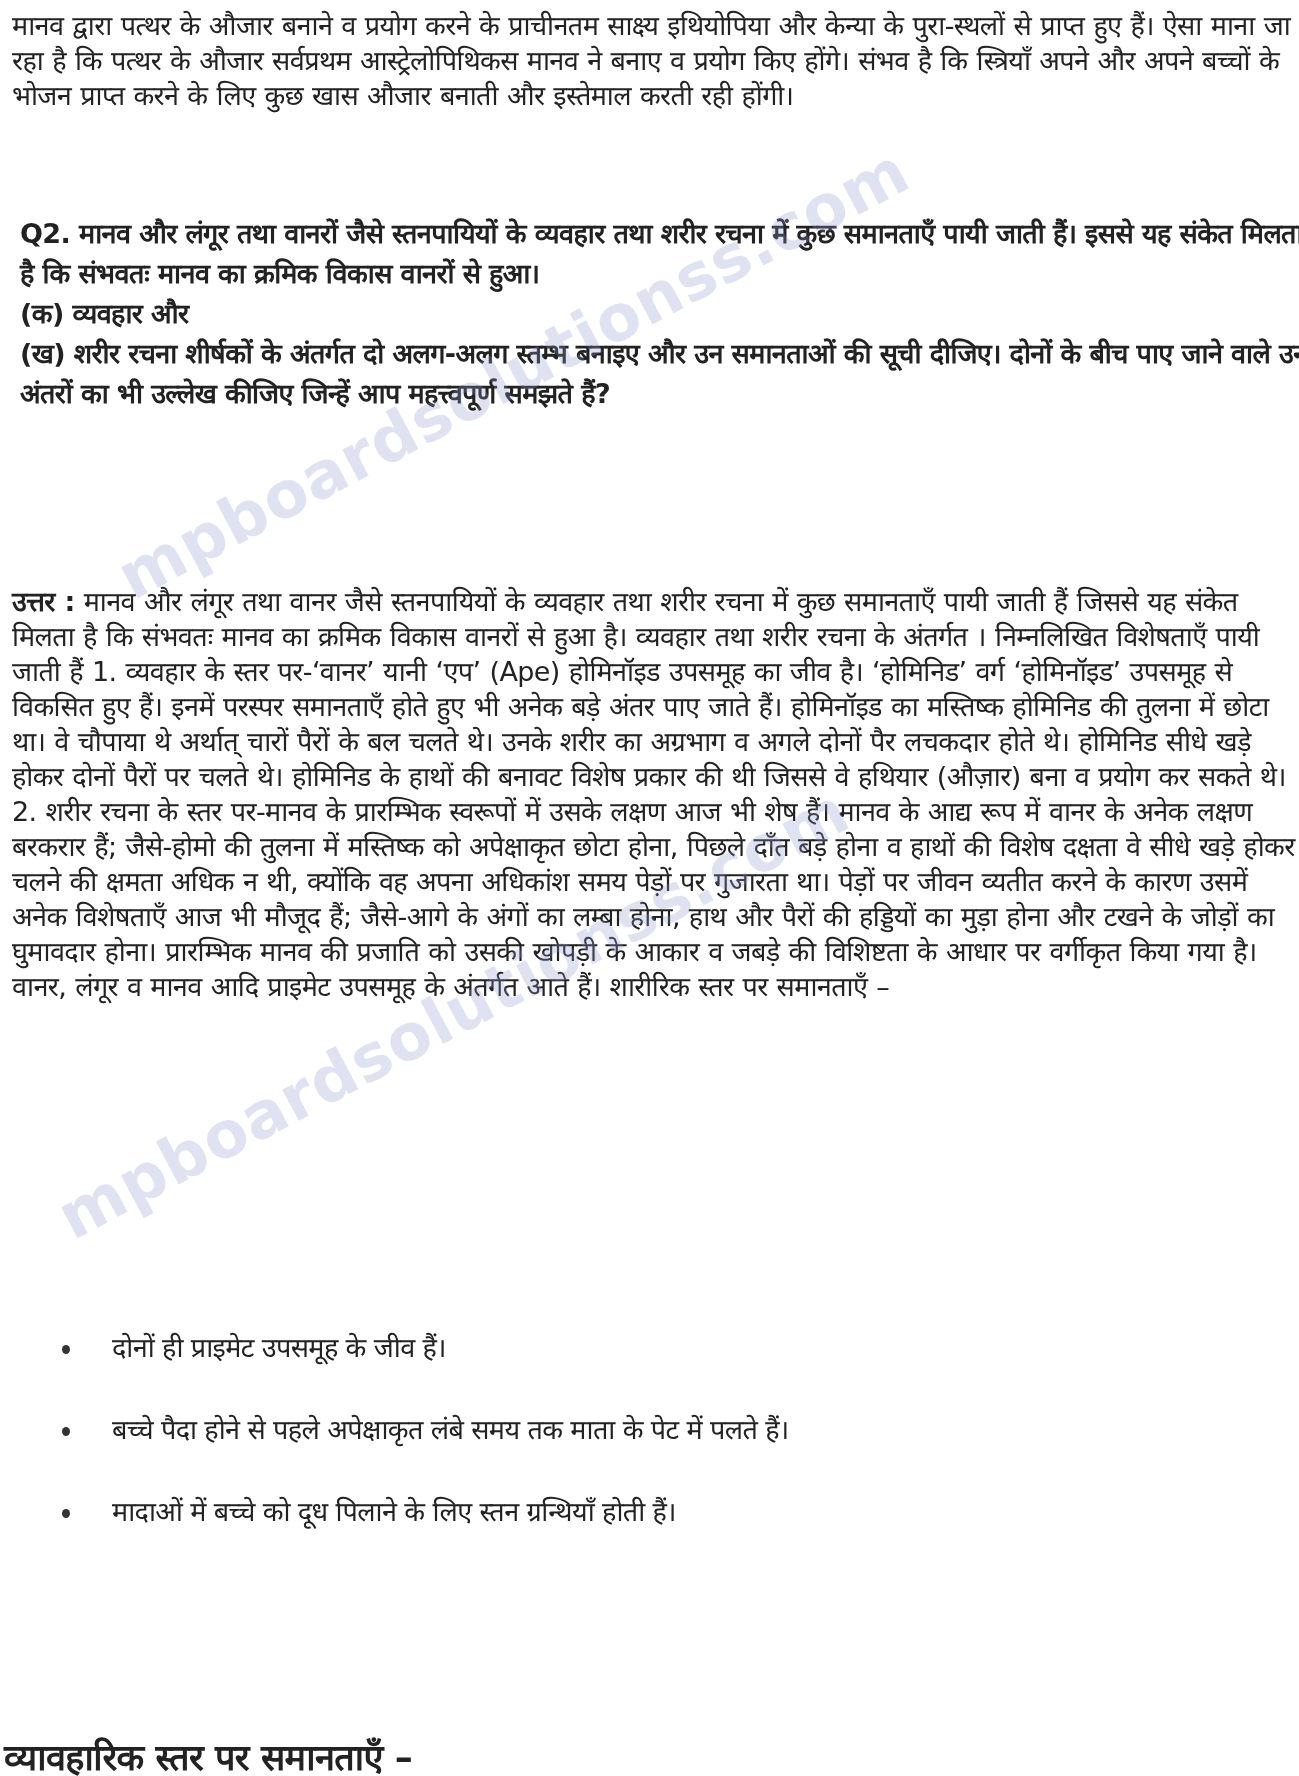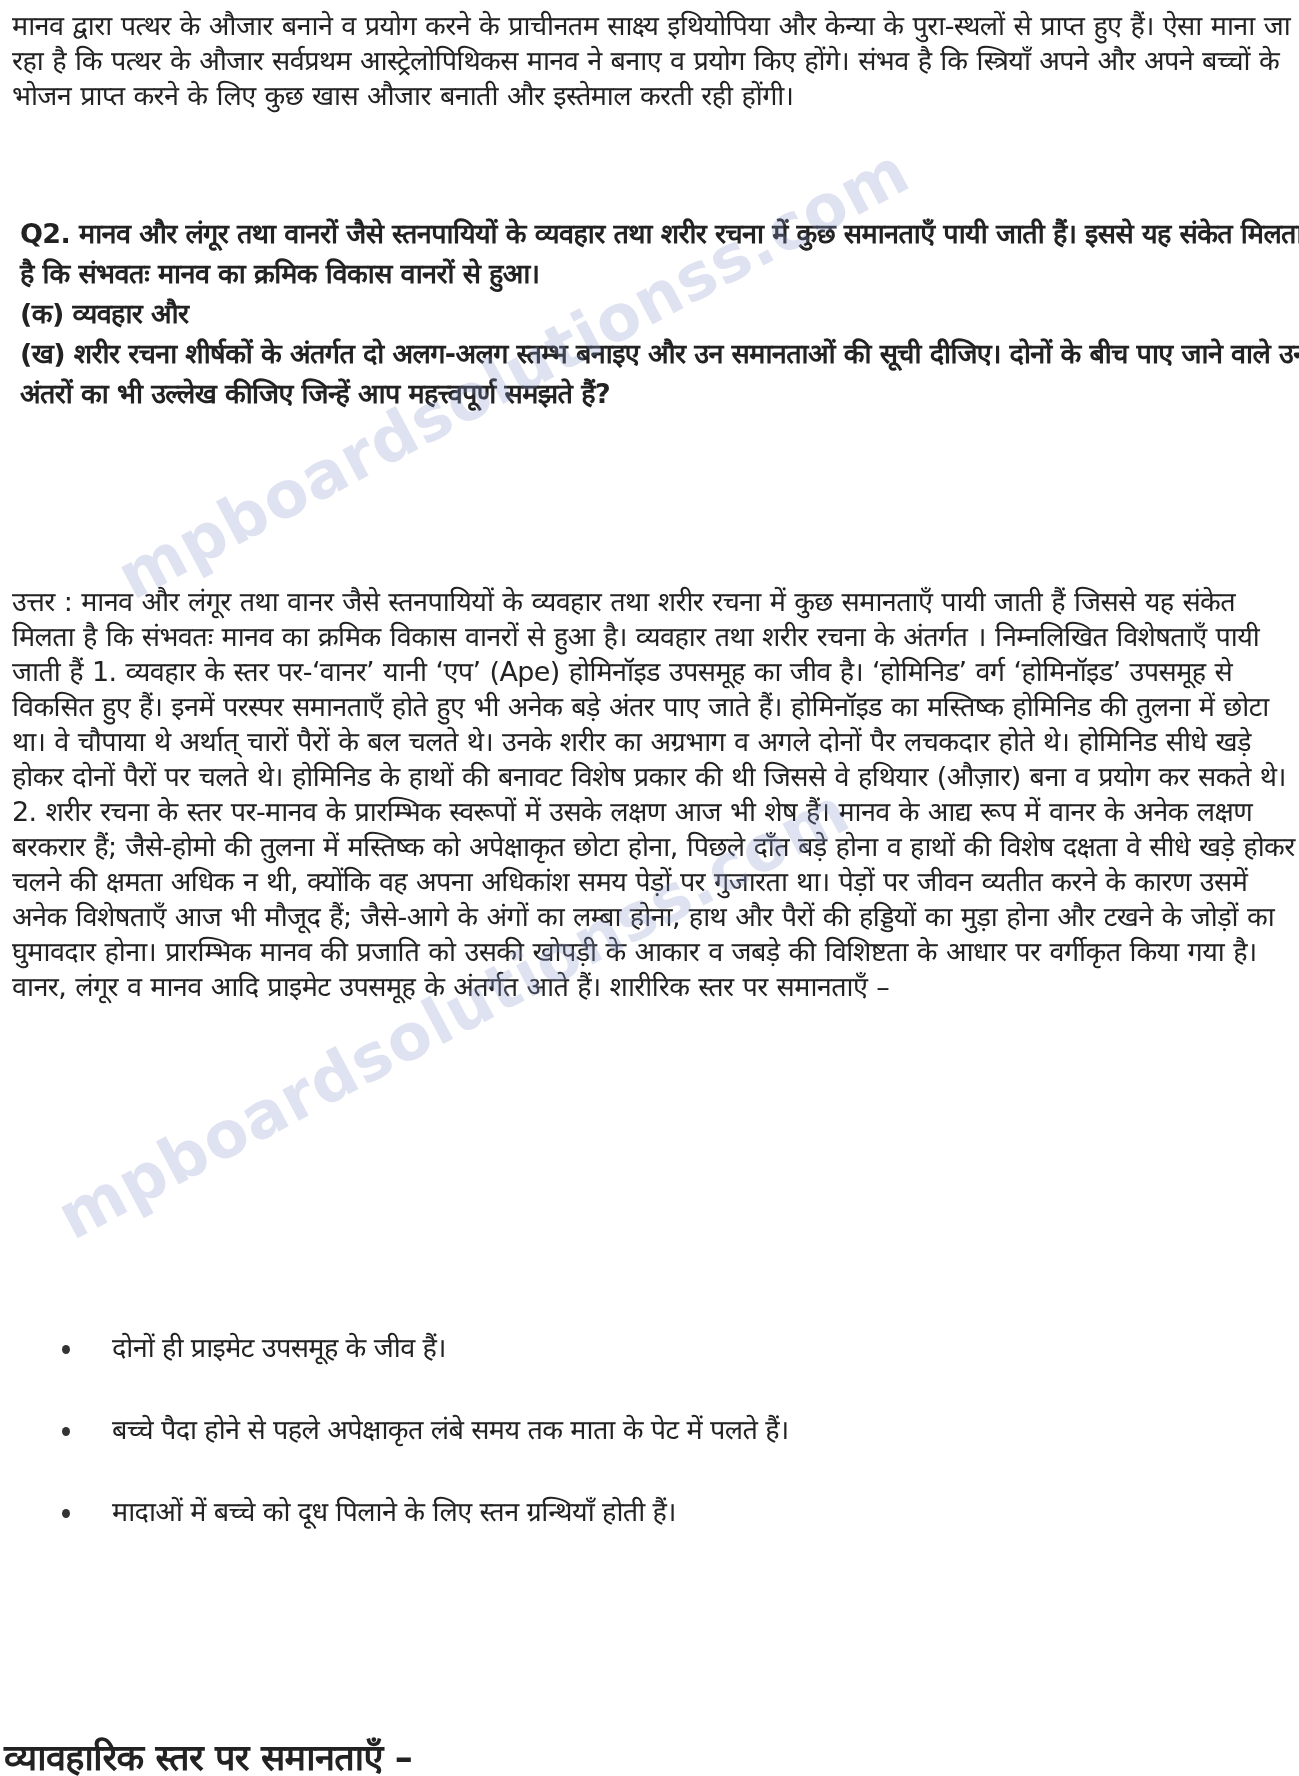--- a/index.html
+++ b/index.html
@@ -33,21 +33,21 @@
     .intro { position: absolute; left: 4px; top: 0px; width: 1290px; }
     .question {
       position: absolute; left: 20px; top: 214px; width: 1290px;
       font-weight: bold;
       font-size: 27px;
       line-height: 40px;
       letter-spacing: -0.6px;
     }
     .question p { margin: 0; }
     .answer { position: absolute; left: 4px; top: 576px; width: 1294px; }
-    .answer-label { font-weight: normal; }
+    .answer-label { font-weight: bold; }
     .bullets {
       position: absolute; left: 0; top: 1318px; width: 1290px;
       list-style: none; margin: 12px; padding: 0;
     }
     .bullets li {
       position: relative;
       font-size: 27px;
       line-height: 36px;
       height: 82px;
       padding-left: 100px;

